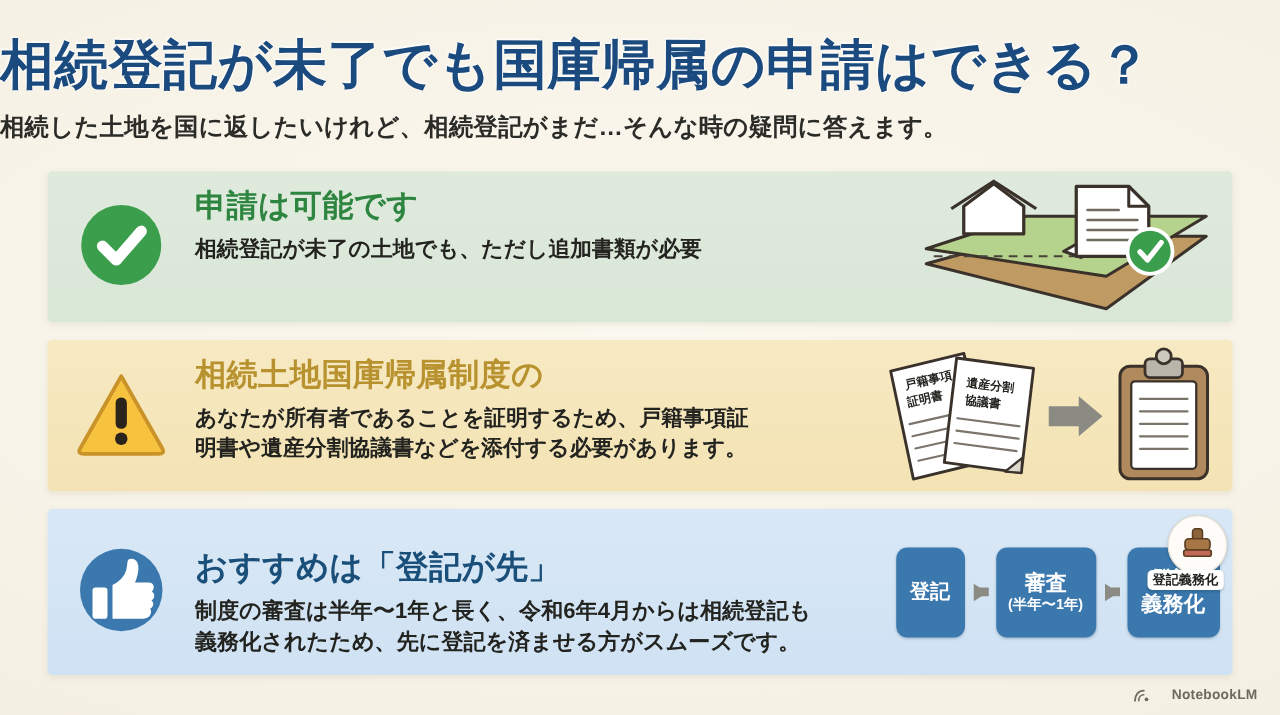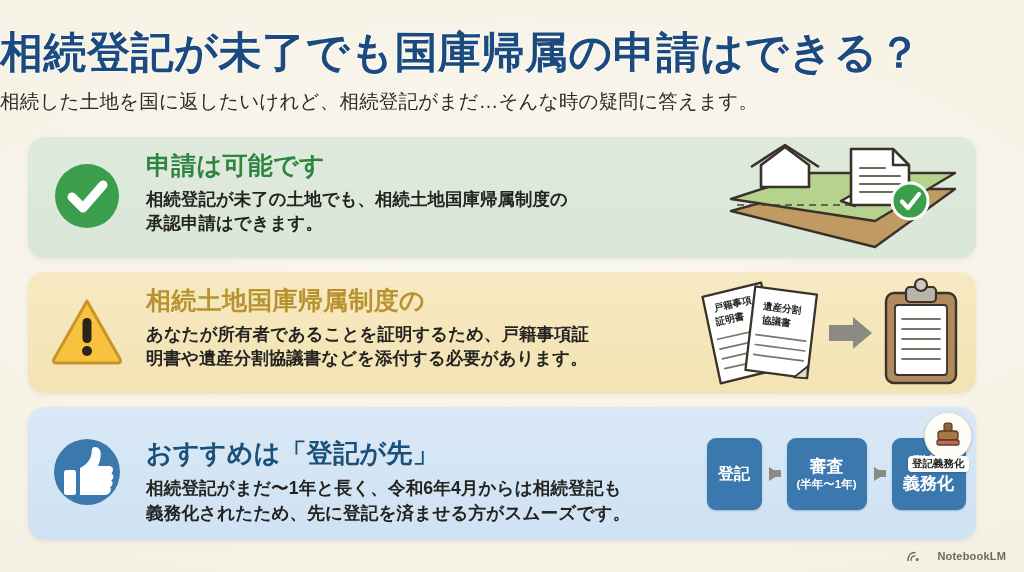--- a/index.html
+++ b/index.html
@@ -29,31 +29,31 @@
     color:#1b4a7e;
     line-height:1.12;
     text-shadow:
       0 0 2px rgba(255,255,255,0.9),
       1px 1px 0 rgba(255,255,255,0.55),
       -1px -1px 0 rgba(255,255,255,0.55);
   }
   .subtitle {
     margin-top:12px;
     font-size:19.5px;
-    font-weight:normal;
+    font-weight:bold;
     color:#2b2b28;
     letter-spacing:0.2px;
   }
 
   
   .card {
     position:absolute;
-    left:28px;
+    left:38px;
     width:948px;
-    border-radius:16px;
+    border-radius:4px;
     overflow:hidden;
     box-shadow:0 2px 5px rgba(120,110,85,0.10);
   }
   .card-1 { top:137px; height:121px; background:linear-gradient(180deg,#dfeadd 0%,#d9e7d7 100%); }
   .card-2 { top:272px; height:121px; background:linear-gradient(180deg,#f7e9c2 0%,#f3e3b4 100%); }
   .card-3 { top:407px; height:133px; background:linear-gradient(180deg,#d9e8f6 0%,#cfe2f3 100%); }
 
   .card-inner { display:flex; height:100%; align-items:flex-start; }
 
   .icon-wrap {
@@ -192,22 +192,21 @@
       <div class="icon-wrap">
         <svg width="72" height="72" viewBox="0 0 72 72" aria-hidden="true">
           <circle cx="36" cy="36" r="32" fill="#3a9e4d"></circle>
           <path d="M21 37 L32 48 L52 25" stroke="#ffffff" stroke-width="9" stroke-linecap="round" stroke-linejoin="round" fill="none"></path>
         </svg>
       </div>
 
       <div class="text-wrap">
         <div class="card-head">申請は可能です</div>
         <div class="card-body">
-          <div>相続登記が未了の土地でも、相続土地国庫帰属制度の</div>
-          <div>承認申請はできます。</div>
+          <div>相続登記が未了の土地でも、ただし追加書類が必要</div>
         </div>
       </div>
 
       <div class="art-wrap">
         <svg width="245" height="110" viewBox="0 0 245 110" aria-hidden="true">
 
           <path d="M8 68 L88 46 L232 46 L152 104 Z" fill="#c09a63" stroke="#3a322a" stroke-width="2.4" stroke-linejoin="round"></path>
 
           <path d="M8 56 L88 30 L232 30 L152 78 Z" fill="#b6d38d" stroke="#3a322a" stroke-width="2.4" stroke-linejoin="round"></path>
 
@@ -312,21 +311,21 @@
                    C63.4 38.4 62.4 39.4 62.4 39.4 C64.6 40.4 65 43 63.8 44.8
                    C63.2 45.8 62.2 46.4 62.2 46.4 C64 47.6 64 50.2 62.6 51.8
                    C62 52.6 61 53 61 53 C62.4 54.4 62.2 57.4 60 59.4
                    C58.6 60.7 56.6 61 54 61 Z" fill="#ffffff"></path>
         </svg>
       </div>
 
       <div class="text-wrap">
         <div class="card-head">おすすめは「登記が先」</div>
         <div class="card-body">
-          <div>相続登記がまだ〜1年と長く、令和6年4月からは相続登記も</div>
+          <div>制度の審査は半年〜1年と長く、令和6年4月からは相続登記も</div>
           <div>義務化されたため、先に登記を済ませる方がスムーズです。</div>
         </div>
       </div>
 
       <div class="art-wrap">
         <div class="flow">
           <div class="flow-box flow-b1">
             <span>登記</span>
           </div>
 

